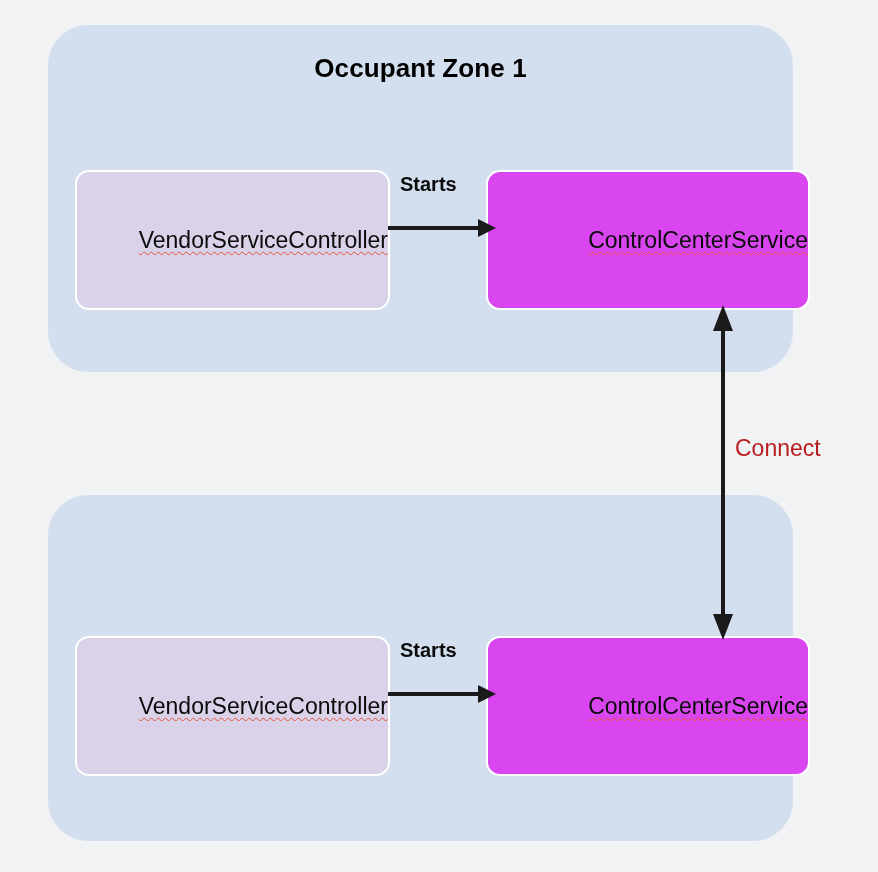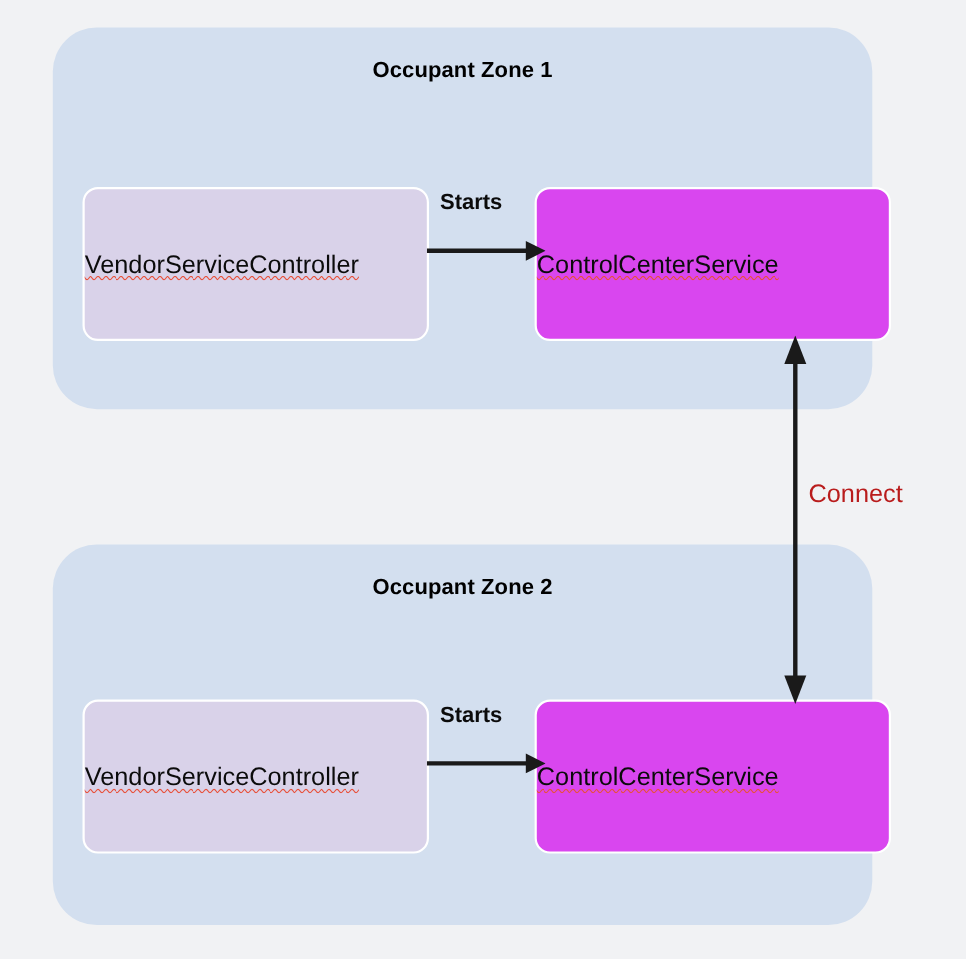--- a/index.html
+++ b/index.html
@@ -32,35 +32,35 @@
   }
   #zone-1 { top: 25px;  height: 347px; }
   #zone-2 { top: 495px; height: 346px; }
 
   .zone-title {
     position: absolute;
     left: 0;
     right: 0;
     top: 28px;
     text-align: center;
-    font-size: 20px;
+    font-size: 26px;
     font-weight: bold;
     color: #000000;
     letter-spacing: 0.1px;
   }
 
   
   .node {
     position: absolute;
     box-sizing: border-box;
     border: 2px solid #ffffff;
     border-radius: 14px;
     display: flex;
     align-items: center;
-    justify-content: flex-start;
+    justify-content: flex-end;
   }
   .node-label {
     font-size: 23px;
     color: #0b0b0b;
     white-space: nowrap;
     
     text-decoration: underline;
     text-decoration-color: #e8503a;
     text-decoration-style: wavy;
     text-decoration-thickness: 1px;
@@ -143,21 +143,20 @@
     <div class="starts-label">Starts</div>
 
     <svg class="starts-arrow" viewBox="0 0 108 26">
       <line x1="0" y1="13" x2="92" y2="13" stroke="#1a1a1a" stroke-width="4"></line>
       <polygon points="90,4 108,13 90,22" fill="#1a1a1a"></polygon>
     </svg>
   </div>
 
   <div class="zone" id="zone-2">
 
-    <div class="zone-title">Occupant Zone 2</div>
 
     <div class="node node-vendor">
       <span class="node-label">VendorServiceController</span>
     </div>
 
     <div class="node node-control">
       <span class="node-label">ControlCenterService</span>
     </div>
 
     <div class="starts-label">Starts</div>

